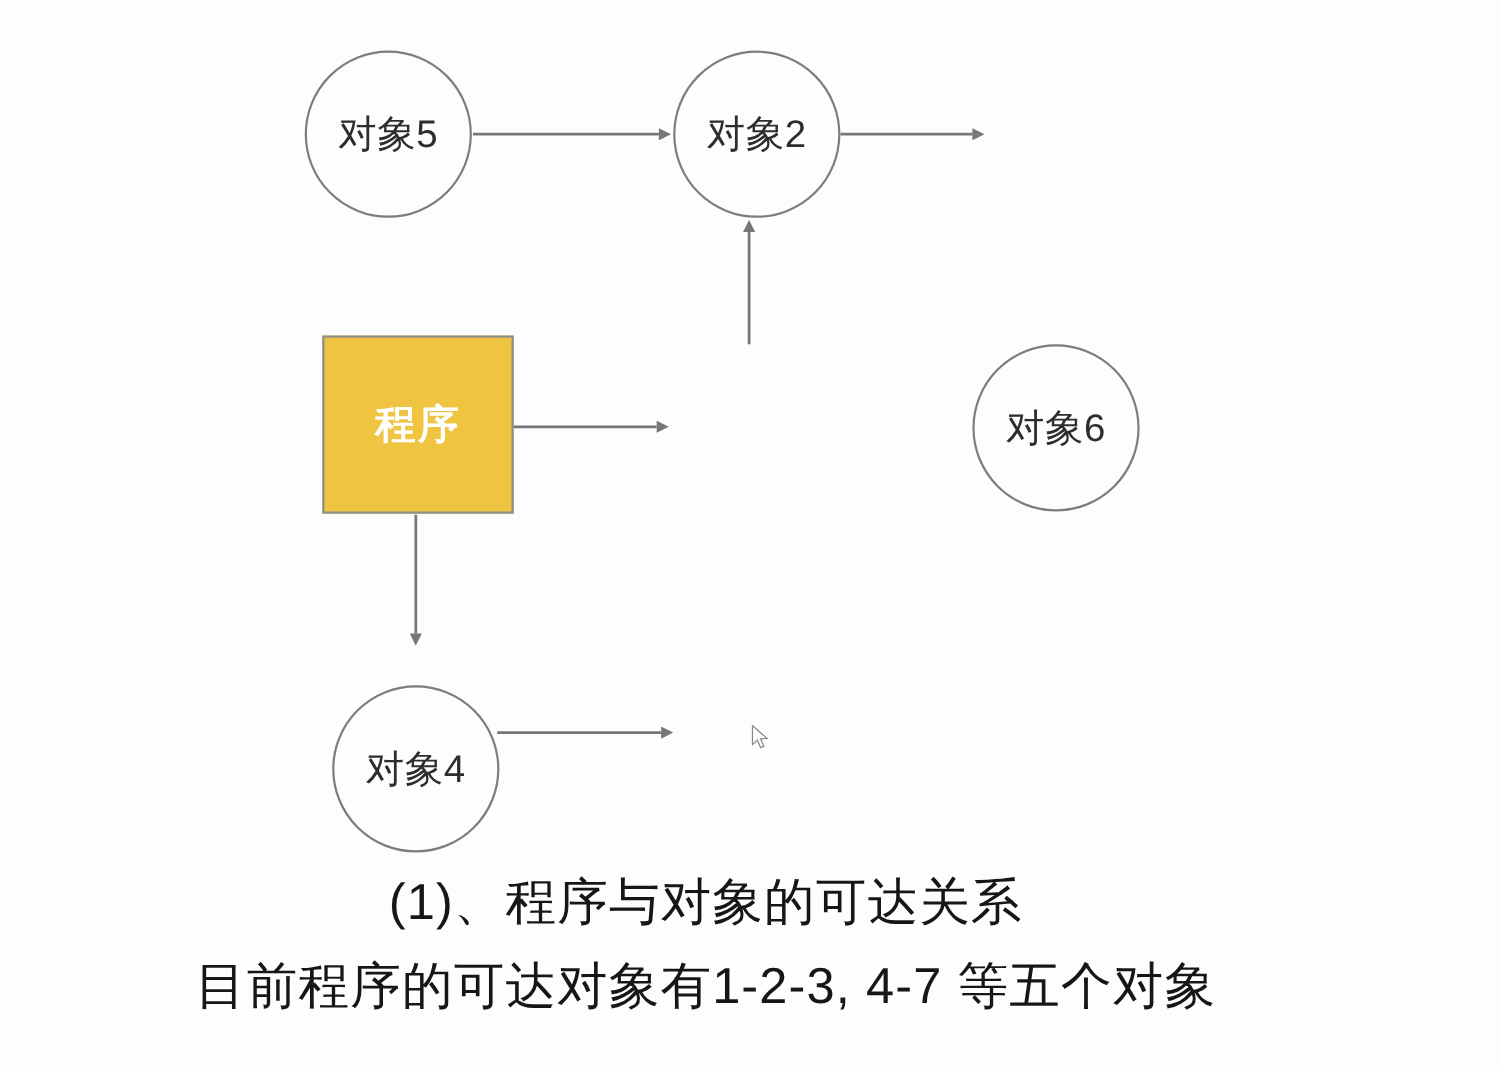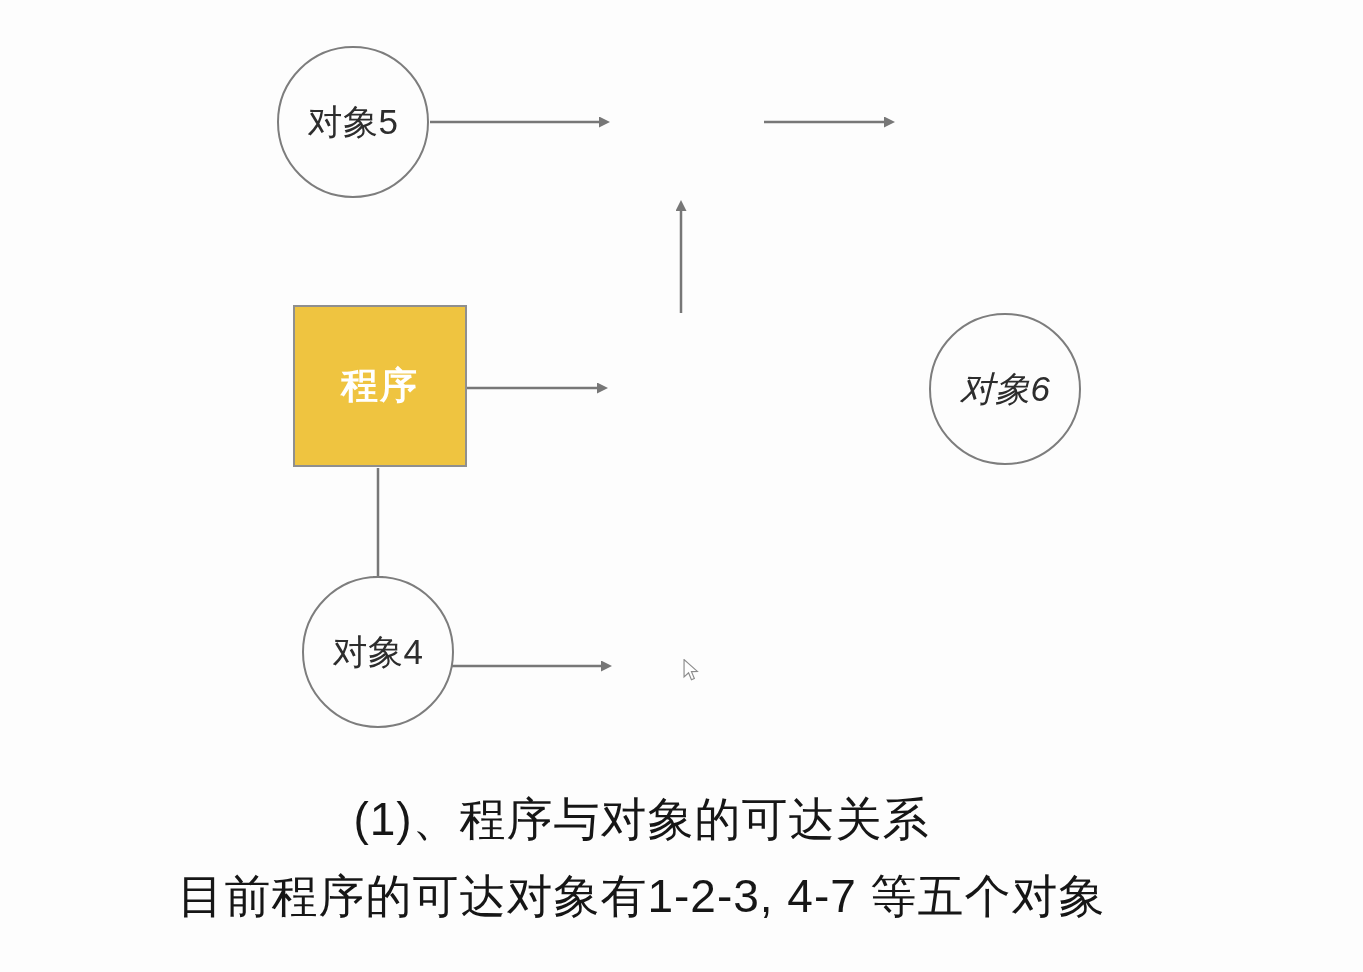--- a/index.html
+++ b/index.html
@@ -98,32 +98,35 @@
     <line x1="681" y1="313" x2="681" y2="211" marker-end="url(#arrow)"></line>
     <line x1="467" y1="388" x2="597" y2="388" marker-end="url(#arrow)"></line>
     <line x1="378" y1="468" x2="378" y2="576" marker-end="url(#arrow)"></line>
     <line x1="452" y1="666" x2="601" y2="666" marker-end="url(#arrow)"></line>
   </svg>
 
   <div class="node circle" style="left:277px; top:46px;">
     <span>对象5</span>
   </div>
 
+  <div class="node circle" style="left:612px; top:46px;">
+    <span>对象2</span>
+  </div>
 
 
   <div class="node program" style="left:293px; top:305px;font-family:Liberation Serif, serif;">
     <span>程序</span>
   </div>
 
 
-  <div class="node circle" style="left:929px; top:313px;font-style:italic;">
+  <div class="node circle" style="left:884px; top:313px;">
     <span>对象6</span>
   </div>
 
-  <div class="node circle" style="left:302px; top:576px;">
+  <div class="node circle" style="left:302px; top:623px;">
     <span>对象4</span>
   </div>
 
 
   <div class="caption">
     <div>(1)、程序与对象的可达关系</div>
     <div>目前程序的可达对象有1-2-3, 4-7 等五个对象</div>
   </div>
 
   <svg class="cursor" width="16" height="22" viewBox="0 0 13 19">

